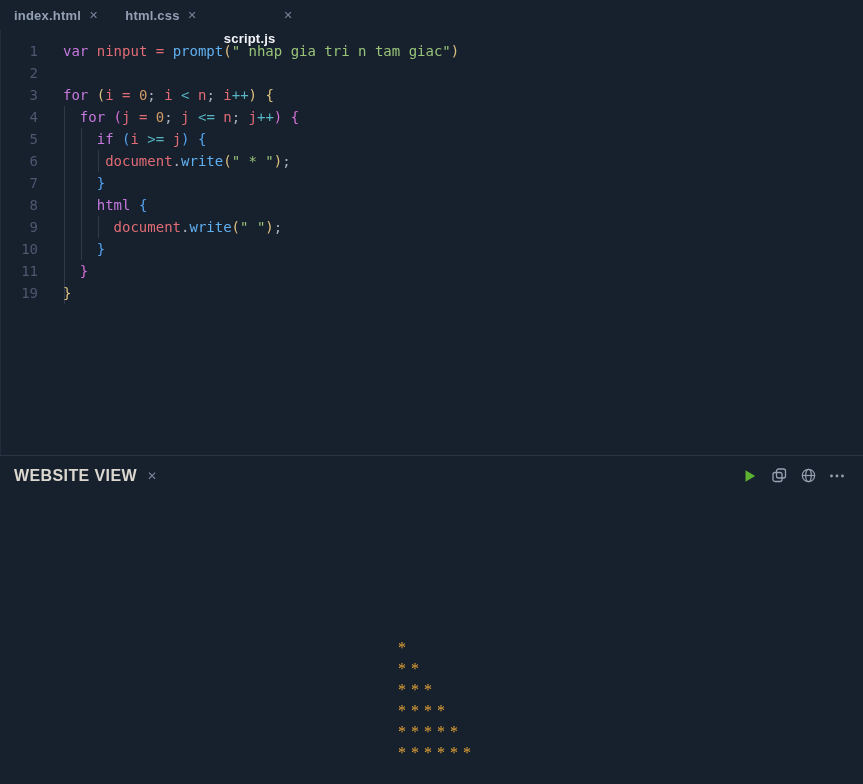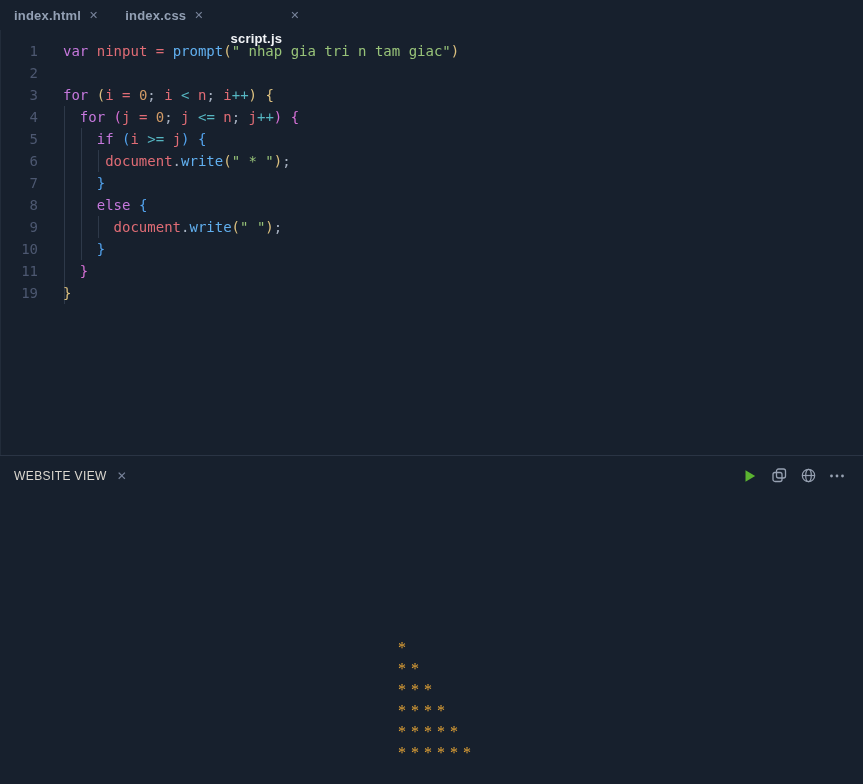--- a/index.html
+++ b/index.html
@@ -27,41 +27,41 @@
   .t-p{color:var(--pun);} .t-b1{color:var(--b1);} .t-b2{color:var(--b2);} .t-b3{color:var(--b3);}
   .wavy{text-decoration:underline;text-decoration-style:wavy;text-decoration-color:var(--wavy);
         text-decoration-thickness:1px;text-underline-offset:3px;}
   .guides{position:absolute;top:0;left:0;right:0;bottom:0;z-index:1;pointer-events:none;}
   .guide{position:absolute;width:1px;background:var(--guide);}
 
   
   .panel-header{position:absolute;top:455px;left:0;right:0;height:40px;
                 border-top:1px solid var(--divider);display:flex;align-items:center;
                 padding:0 18px 0 14px;box-sizing:border-box;}
-  .panel-title{font-size:12px;font-weight:400;letter-spacing:.4px;color:var(--panel_title);}
+  .panel-title{font-size:16px;font-weight:700;letter-spacing:.4px;color:var(--panel_title);}
   .panel-close{font-size:12px;color:var(--close);margin-left:10px;cursor:pointer;}
   .panel-actions{margin-left:auto;display:flex;align-items:center;gap:13px;}
   .pa-btn{width:16px;height:16px;display:flex;align-items:center;justify-content:center;cursor:pointer;}
 
   .panel-content{position:absolute;top:495px;left:0;right:0;height:289px;}
   .stars{position:absolute;left:398px;top:142px;font-family:"Liberation Serif",serif;
          font-size:16px;line-height:21px;letter-spacing:.5px;color:var(--star);white-space:pre;}
 </style>
 </head>
 <body>
 
 <div id="app">
 
   <div class="tab-bar">
       <div class="tab">
         <span class="tab-label">index.html</span>
         <span class="tab-close">✕</span>
       </div>
       <div class="tab">
-        <span class="tab-label">index.css</span>
+        <span class="tab-label">html.css</span>
         <span class="tab-close">✕</span>
       </div>
       <div class="tab active">
         <span class="tab-label">script.js</span>
         <span class="tab-close">✕</span>
       </div>
     </div>
 
   <div class="editor">
     <div class="guides">
@@ -71,21 +71,21 @@
         <div class="guide" style="left: 97px; top: 186px; height: 22px;"></div>
       </div>
     <div class="code-area">
         <div class="line"><span class="gutter">1</span><span class="code"><span class="t-k">var</span><span class="t-p"> </span><span class="t-v">ninput</span><span class="t-p"> </span><span class="t-v">=</span><span class="t-p"> </span><span class="t-f">prompt</span><span class="t-b1">(</span><span class="t-s">" nhap gia tri n tam giac"</span><span class="t-b1">)</span></span></div>
         <div class="line"><span class="gutter">2</span></div>
         <div class="line"><span class="gutter">3</span><span class="code"><span class="t-k">for</span><span class="t-p"> </span><span class="t-b1">(</span><span class="t-v">i</span><span class="t-p"> </span><span class="t-v">=</span><span class="t-p"> </span><span class="t-n">0</span><span class="t-p">; </span><span class="t-v">i</span><span class="t-p"> </span><span class="t-o">&lt;</span><span class="t-p"> </span><span class="t-v">n</span><span class="t-p">; </span><span class="t-v">i</span><span class="t-o">++</span><span class="t-b1">)</span><span class="t-p"> </span><span class="t-b1">{</span></span></div>
         <div class="line"><span class="gutter">4</span><span class="code"><span class="t-p">  </span><span class="t-k">for</span><span class="t-p"> </span><span class="t-b2">(</span><span class="t-v">j</span><span class="t-p"> </span><span class="t-v">=</span><span class="t-p"> </span><span class="t-n">0</span><span class="t-p">; </span><span class="t-v">j</span><span class="t-p"> </span><span class="t-o">&lt;=</span><span class="t-p"> </span><span class="t-v">n</span><span class="t-p">; </span><span class="t-v">j</span><span class="t-o">++</span><span class="t-b2">)</span><span class="t-p"> </span><span class="t-b2">{</span></span></div>
         <div class="line"><span class="gutter">5</span><span class="code"><span class="t-p">    </span><span class="t-k">if</span><span class="t-p"> </span><span class="t-b3">(</span><span class="t-v">i</span><span class="t-p"> </span><span class="t-o">&gt;=</span><span class="t-p"> </span><span class="t-v">j</span><span class="t-b3">)</span><span class="t-p"> </span><span class="t-b3">{</span></span></div>
         <div class="line"><span class="gutter">6</span><span class="code"><span class="t-p">     </span><span class="t-v">document</span><span class="t-p">.</span><span class="t-f">write</span><span class="t-b1">(</span><span class="t-s">" * "</span><span class="t-b1">)</span><span class="t-p">;</span></span></div>
         <div class="line"><span class="gutter">7</span><span class="code"><span class="t-p">    </span><span class="t-b3">}</span></span></div>
-        <div class="line"><span class="gutter">8</span><span class="code"><span class="t-p">    </span><span class="t-k">else</span><span class="t-p"> </span><span class="t-b3">{</span></span></div>
+        <div class="line"><span class="gutter">8</span><span class="code"><span class="t-p">    </span><span class="t-k">html</span><span class="t-p"> </span><span class="t-b3">{</span></span></div>
         <div class="line"><span class="gutter">9</span><span class="code"><span class="t-p">      </span><span class="t-v">document</span><span class="t-p">.</span><span class="t-f">write</span><span class="t-b1">(</span><span class="t-s">" "</span><span class="t-b1">)</span><span class="t-p">;</span></span></div>
         <div class="line"><span class="gutter">10</span><span class="code"><span class="t-p">    </span><span class="t-b3">}</span></span></div>
         <div class="line"><span class="gutter">11</span><span class="code"><span class="t-p">  </span><span class="t-b2">}</span></span></div>
         <div class="line"><span class="gutter">19</span><span class="code"><span class="t-b1">}</span></span></div>
       </div>
   </div>
 
   <div class="panel-header">
     <span class="panel-title">WEBSITE VIEW</span>
     <span class="panel-close">✕</span>

